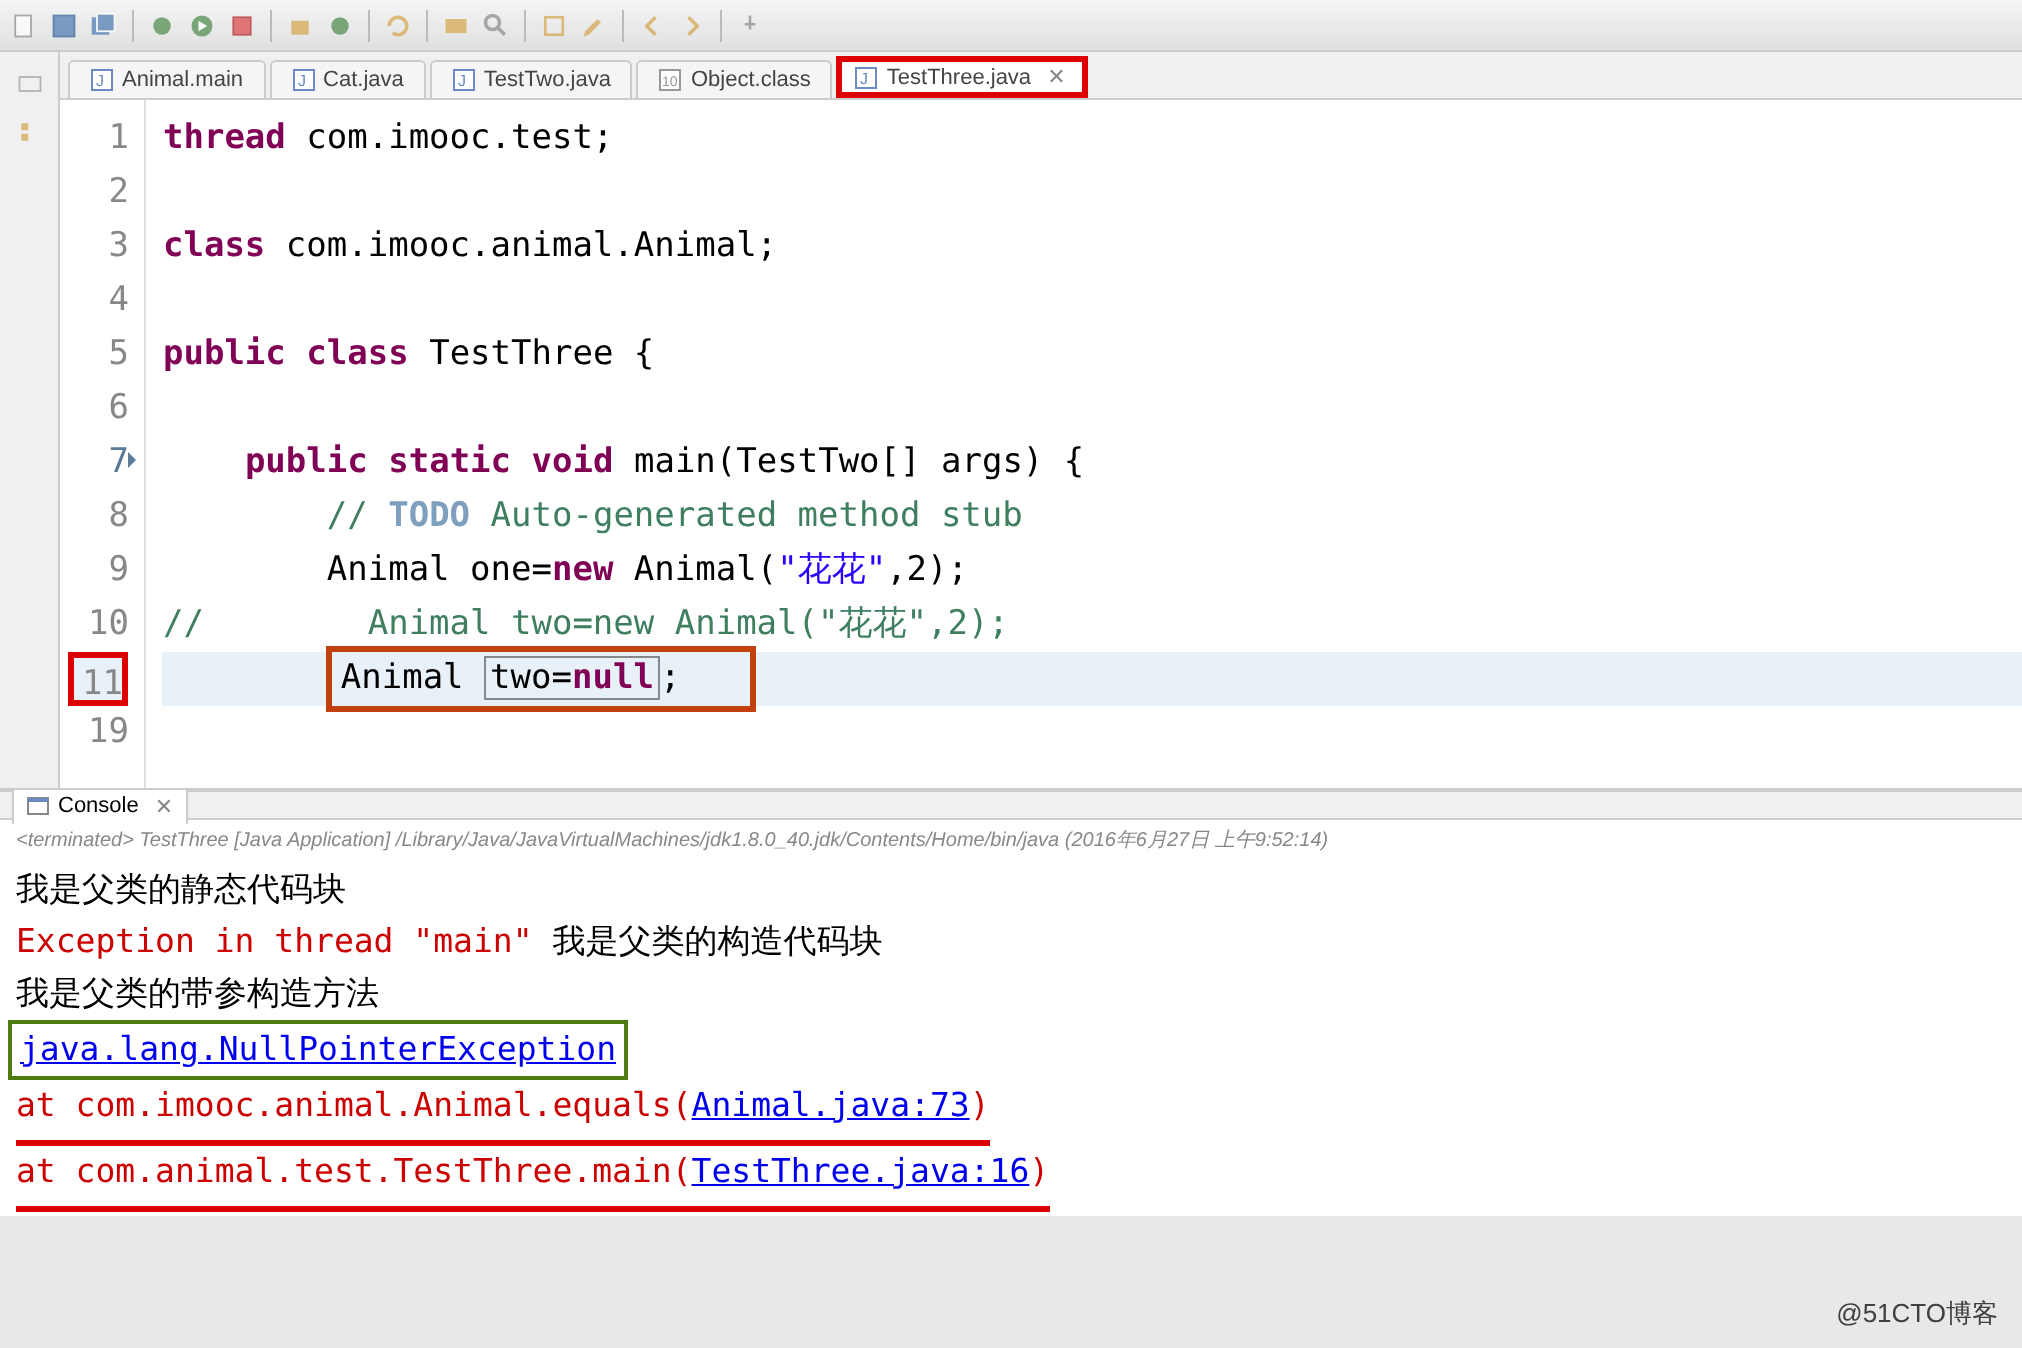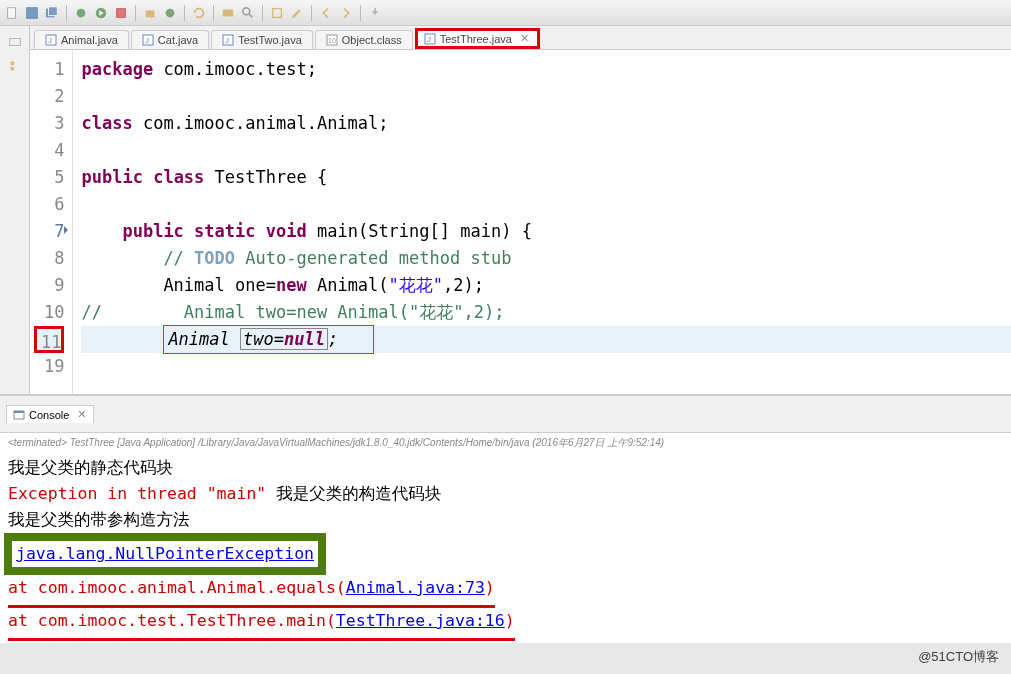--- a/index.html
+++ b/index.html
@@ -22,30 +22,30 @@
 .ln-dirty { color: #5a7a9a; position: relative; }
 .ln-dirty::after { content: ''; position: absolute; right: -4px; top: 8px; width: 0; height: 0; border-left: 4px solid #5a7a9a; border-top: 4px solid transparent; border-bottom: 4px solid transparent; }
 .code-lines { flex: 1; padding: 6px 0 0 8px; }
 .code-lines .line { height: 27px; line-height: 27px; white-space: pre; }
 .line.current { background: #e8f0f8; }
 .ln-highlight { background: #e8f0f8; border: 3px solid #d00; padding-left: 4px; margin-left: -4px; }
 .kw { color: #7f0055; font-weight: bold; }
 .str { color: #2a00ff; }
 .com { color: #3f7f5f; }
 .todo-tag { color: #7f9fbf; font-weight: bold; }
-.code-highlight { border: 1px solid #c2410c; display: inline-block; padding: 0 4px; margin: -3px 0; font-style: italic; }
+.code-highlight { border: 3px solid #c2410c; display: inline-block; padding: 0 4px; margin: -3px 0; }
 .null-box { border: 1px solid #888; padding: 0 2px; }
 .console-panel { background: #fff; border-top: 2px solid #ccc; }
-.console-tab-bar { height: 37px; background: #f0f0f0; display: flex; align-items: center; padding-left: 6px; border-bottom: 1px solid #ccc; }
+.console-tab-bar { height: 14px; background: #f0f0f0; display: flex; align-items: center; padding-left: 6px; border-bottom: 1px solid #ccc; }
 .console-tab { display: flex; align-items: center; gap: 4px; font-size: 11px; padding: 2px 6px; background: #fff; border: 1px solid #ccc; border-bottom: none; }
 .console-status { font-size: 10px; color: #888; padding: 3px 8px; font-style: italic; }
 .console-output { font-family: Menlo, monospace; font-size: 16.5px; padding: 2px 8px; line-height: 26px; }
 .console-output .red { color: #c00; }
 .console-output .link { color: #0000ee; text-decoration: underline; cursor: pointer; }
-.exc-highlight { border: 8px solid #4d7c0f; display: inline-block; padding: 0 4px; margin-left: -4px; }
+.exc-highlight { border: 2px solid #4d7c0f; display: inline-block; padding: 0 4px; margin-left: -4px; }
 .red-underline { border-bottom: 3px solid #d00; display: inline-block; padding-bottom: 4px; }
 .watermark { position: absolute; bottom: 8px; right: 12px; color: #404040; font-size: 13px; }
 </style>
 </head>
 <body>
 
 <div class="toolbar">
   <span class="tb-icon">
       <svg viewBox="0 0 16 16" width="14" height="14">
         <rect x="3" y="2" width="9" height="12" fill="#fff" stroke="#888"></rect>
@@ -152,21 +152,21 @@
         </svg>
       </span>
   </div>
   <div class="editor-area">
     <div class="tab-bar">
       <div class="tab">
           <svg class="file-icon" viewBox="0 0 12 12">
             <rect x="1" y="1" width="10" height="10" fill="#fff" stroke="#6a8ac0"></rect>
             <text x="3" y="9" font-size="8" fill="#6a8ac0">J</text>
           </svg>
-          <span>Animal.java</span>
+          <span>Animal.main</span>
         </div>
       <div class="tab">
           <svg class="file-icon" viewBox="0 0 12 12">
             <rect x="1" y="1" width="10" height="10" fill="#fff" stroke="#6a8ac0"></rect>
             <text x="3" y="9" font-size="8" fill="#6a8ac0">J</text>
           </svg>
           <span>Cat.java</span>
         </div>
       <div class="tab">
           <svg class="file-icon" viewBox="0 0 12 12">
@@ -200,27 +200,27 @@
         <div>5</div>
         <div>6</div>
         <div class="ln-dirty">7</div>
         <div>8</div>
         <div>9</div>
         <div>10</div>
         <div class="ln-highlight">11</div>
         <div>19</div>
       </div>
       <div class="code-lines">
-        <div class="line"><span class="kw">package</span><span> com.imooc.test;</span></div>
+        <div class="line"><span class="kw">thread</span><span> com.imooc.test;</span></div>
         <div class="line"></div>
         <div class="line"><span class="kw">class</span><span> com.imooc.animal.Animal;</span></div>
         <div class="line"></div>
         <div class="line"><span class="kw">public</span> <span class="kw">class</span><span> TestThree {</span></div>
         <div class="line"></div>
-        <div class="line">    <span class="kw">public</span> <span class="kw">static</span> <span class="kw">void</span><span> main(String[] main) {</span></div>
+        <div class="line">    <span class="kw">public</span> <span class="kw">static</span> <span class="kw">void</span><span> main(TestTwo[] args) {</span></div>
         <div class="line">        <span class="com"><span>// </span><span class="todo-tag">TODO</span><span> Auto-generated method stub</span></span></div>
         <div class="line">        <span>Animal one=</span><span class="kw">new</span><span> Animal(</span><span class="str">"花花"</span><span>,2);</span></div>
         <div class="line"><span class="com"><span>//        </span><span>Animal two=new Animal("花花",2);</span></span></div>
         <div class="line current">        <span class="code-highlight"><span>Animal </span><span class="null-box"><span>two=</span><span class="kw">null</span></span><span>;</span>   </span></div>
       </div>
     </div>
   </div>
 </div>
 
 <div class="console-panel">
@@ -234,17 +234,17 @@
       <span class="tab-close">✕</span>
     </div>
   </div>
   <div class="console-status">&lt;terminated&gt; TestThree [Java Application] /Library/Java/JavaVirtualMachines/jdk1.8.0_40.jdk/Contents/Home/bin/java (2016年6月27日 上午9:52:14)</div>
   <div class="console-output">
     <div>我是父类的静态代码块</div>
     <div><span class="red">Exception in thread "main" </span><span>我是父类的构造代码块</span></div>
     <div>我是父类的带参构造方法</div>
     <div><span class="exc-highlight"><span class="red link">java.lang.NullPointerException</span></span></div>
     <div>    <span class="red-underline"><span class="red">at com.imooc.animal.Animal.equals(</span><span class="link">Animal.java:73</span><span class="red">)</span></span></div>
-    <div>    <span class="red-underline"><span class="red">at com.imooc.test.TestThree.main(</span><span class="link">TestThree.java:16</span><span class="red">)</span></span></div>
+    <div>    <span class="red-underline"><span class="red">at com.animal.test.TestThree.main(</span><span class="link">TestThree.java:16</span><span class="red">)</span></span></div>
   </div>
 </div>
 
 <div class="watermark">@51CTO博客</div>
 
 </body></html>

